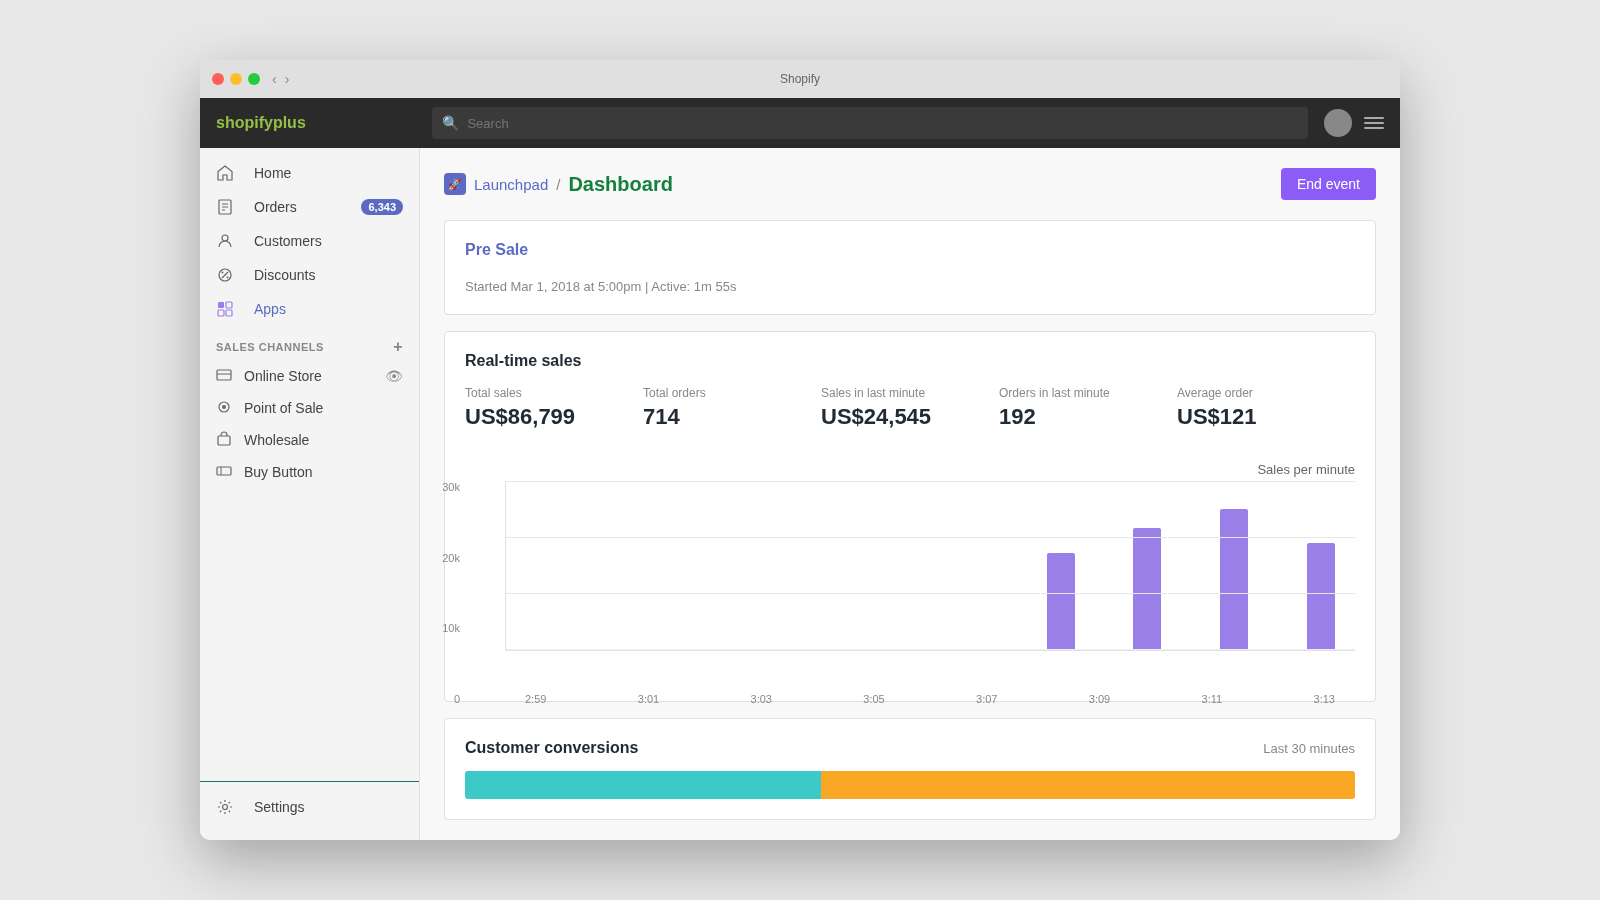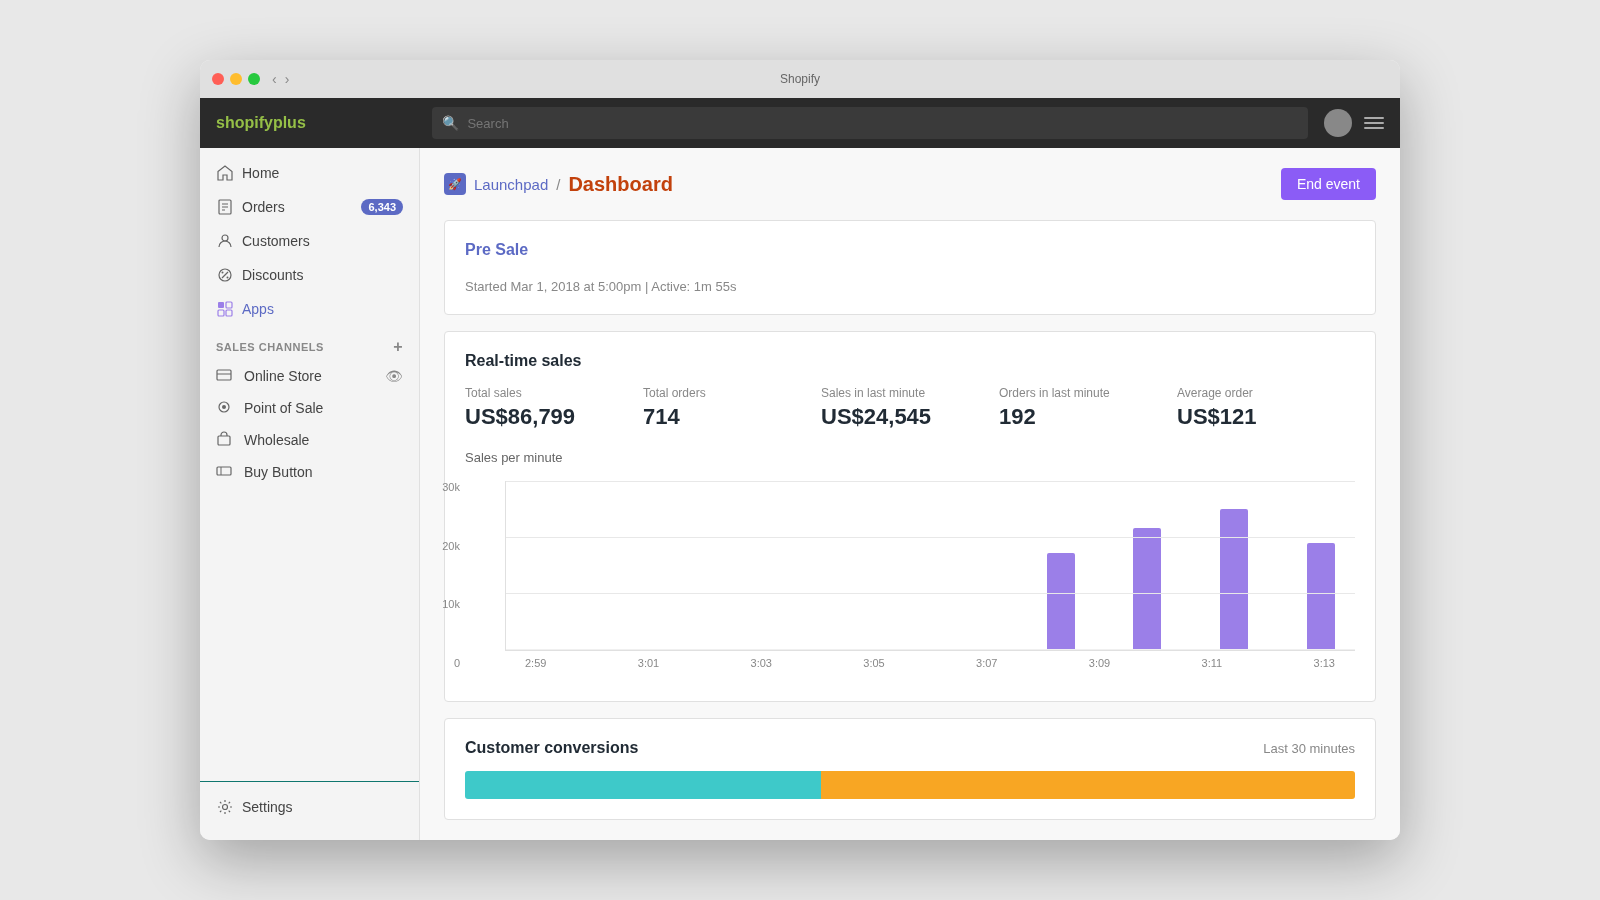--- a/index.html
+++ b/index.html
@@ -144,21 +144,21 @@
       display: flex;
       flex-direction: column;
       overflow-y: auto;
       padding: 8px 0;
     }
     .sidebar-item {
       display: flex;
       align-items: center;
       padding: 8px 16px;
       cursor: pointer;
-      gap: 8px;
+      gap: 20px;
       font-size: 14px;
       color: #444;
     }
     .sidebar-icon {
       width: 18px;
       height: 18px;
       color: #666;
       flex-shrink: 0;
       display: flex;
       align-items: center;
@@ -251,21 +251,21 @@
       font-size: 15px;
       cursor: pointer;
     }
     .breadcrumb-sep {
       color: #888;
       font-size: 15px;
     }
     .breadcrumb-current {
       font-size: 20px;
       font-weight: 600;
-      color: #c2410c;
+      color: #15803d;
     }
     .header-action {
       margin-left: auto;
     }
     .btn-end-event {
       background: #8b5cf6;
       color: white;
       border: none;
       border-radius: 4px;
       padding: 8px 16px;
@@ -298,40 +298,41 @@
     .section-title {
       font-size: 16px;
       font-weight: 600;
       color: #212b35;
       margin-bottom: 16px;
     }
 
     .stats-row {
       display: flex;
       gap: 0;
-      margin-bottom: 20px;
+      margin-bottom: 32px;
     }
     .stat-item {
       flex: 1;
     }
     .stat-label {
       font-size: 12px;
       color: #888;
       margin-bottom: 4px;
     }
     .stat-value {
       font-size: 22px;
       font-weight: 600;
       color: #212b35;
     }
 
     .chart-title {
       font-size: 13px;
       color: #666;
-      margin-bottom: 16px;
+      margin-bottom: 4px;
+      text-align: right;
     }
 
     
     .chart-container {
       position: relative;
       height: 200px;
     }
     .chart-area {
       display: flex;
       width: 100%;
@@ -385,20 +386,21 @@
       width: 28px;
       background: #9b7fe8;
       border-radius: 2px 2px 0 0;
     }
     .x-labels {
       display: flex;
       justify-content: space-between;
       padding: 6px 20px 0;
       font-size: 11px;
       color: #888;
+      margin-top: 36px;
     }
 
     
     .conversions-header {
       display: flex;
       align-items: center;
       margin-bottom: 14px;
     }
     .conversions-title {
       font-size: 16px;

